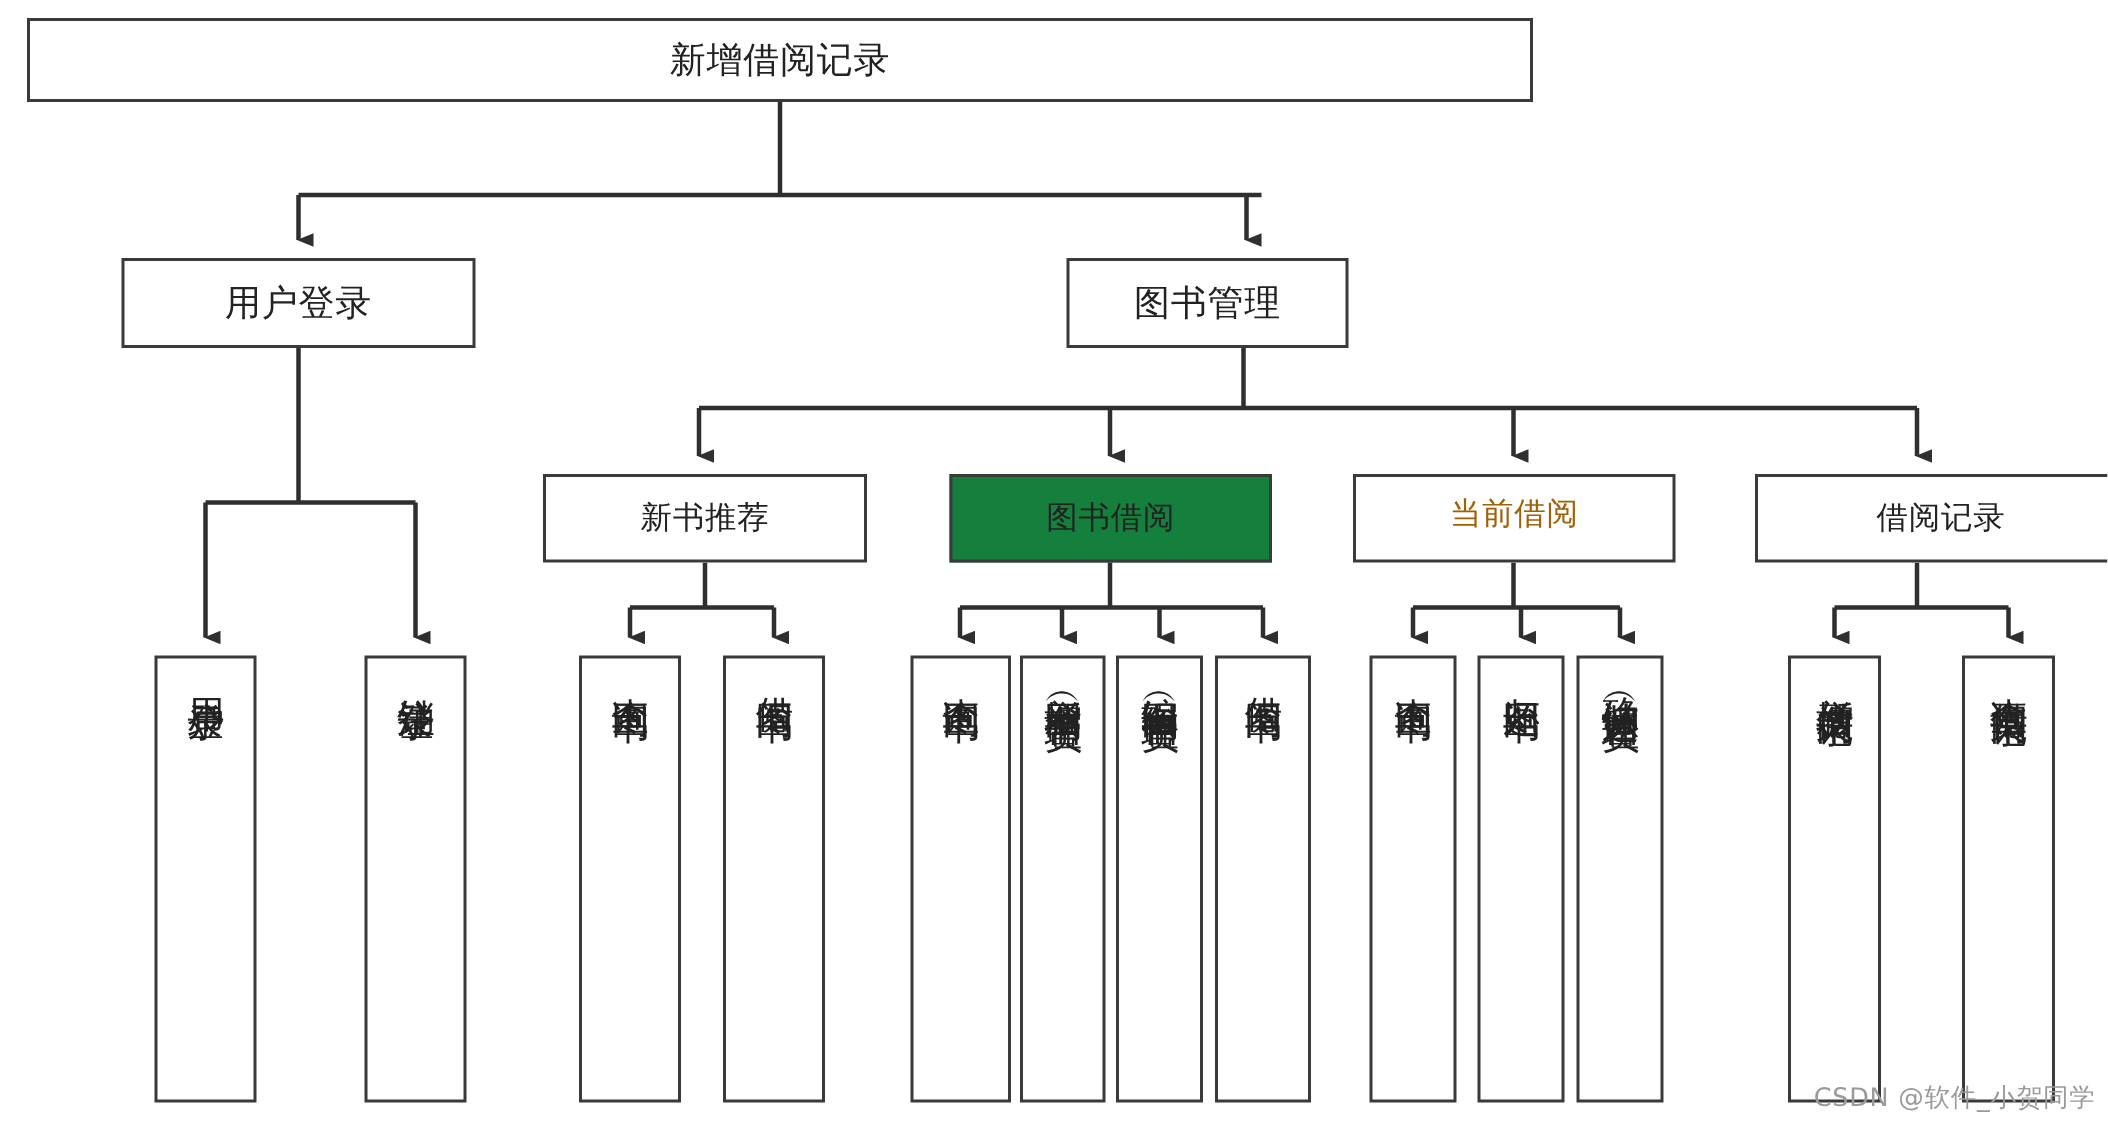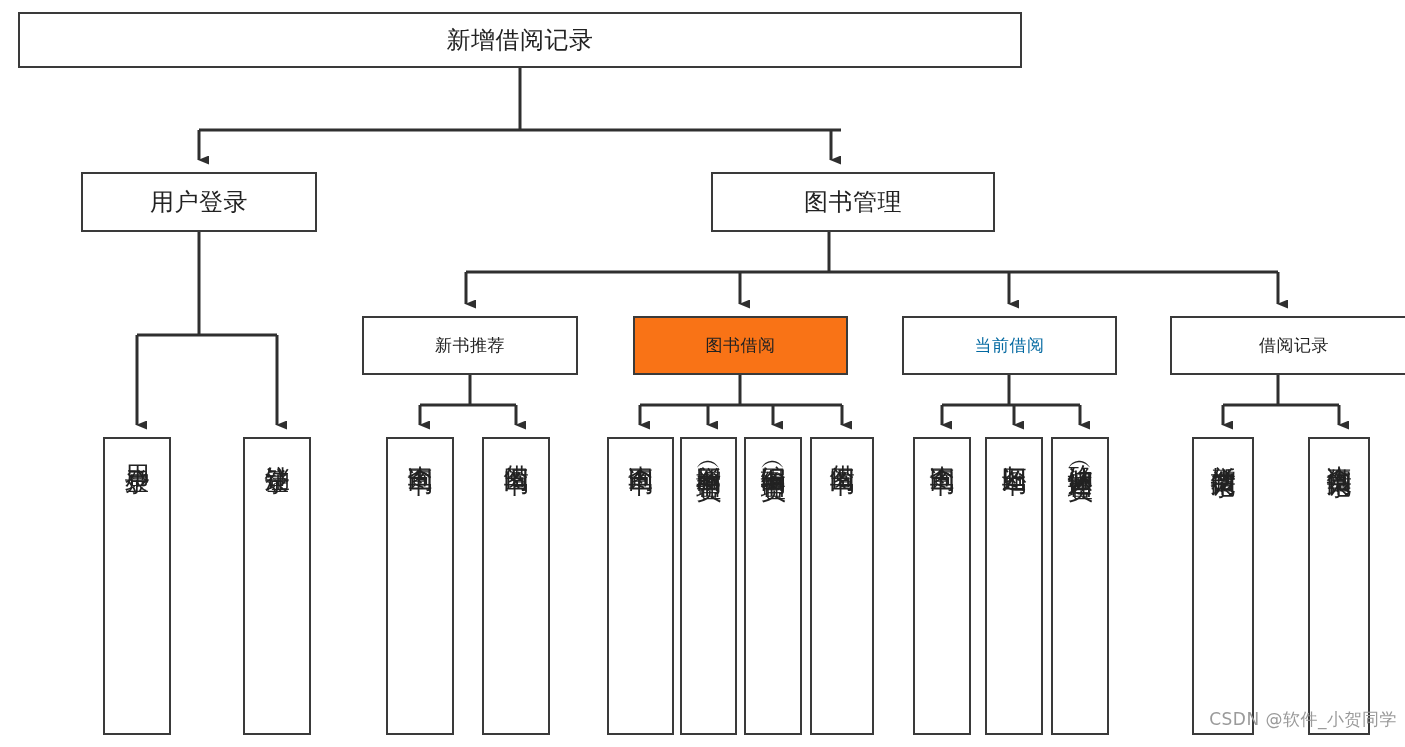--- a/index.html
+++ b/index.html
@@ -55,26 +55,26 @@
     text-orientation: upright;
     font-size: 25px;
     line-height: 1.02;
     letter-spacing: 2px;
     white-space: normal;
     max-height: 100%;
     text-align: left;
   }
   .node.root .node-label { font-size: 24px; }
   .node.l2 .node-label  { font-size: 24px; }
-  .node.l3 .node-label  { font-size: 17px; }
+  .node.l3 .node-label  { font-size: 21px; }
 
   #watermark {
     position: absolute;
     right: 8px;
-    bottom: 16px;
+    bottom: 4px;
     font-size: 17px;
     color: #9a9a9a;
     z-index: 5;
     white-space: nowrap;
     letter-spacing: 0.5px;
   }
 </style>
 </head>
 <body>
 
@@ -130,32 +130,32 @@
     </g>
   </svg>
 
   <div class="node root" style="left: 18px; top: 12px; width: 1004px; height: 56px; border-color: rgb(58, 58, 58); background: rgb(255, 255, 255);">
     <span class="node-label" style="color: rgb(34, 34, 34);">新增借阅记录</span>
   </div>
 
   <div class="node l2" style="left: 81px; top: 172px; width: 236px; height: 60px; border-color: rgb(58, 58, 58); background: rgb(255, 255, 255);">
     <span class="node-label" style="color: rgb(34, 34, 34);">用户登录</span>
   </div>
-  <div class="node l2" style="left: 711px; top: 172px; width: 284px; height: 60px; border-color: rgb(58, 58, 58); background: rgb(255, 255, 255);">
+  <div class="node l2" style="left: 711px; top: 172px; width: 188px; height: 60px; border-color: rgb(58, 58, 58); background: rgb(255, 255, 255);">
     <span class="node-label" style="color: rgb(34, 34, 34);">图书管理</span>
   </div>
 
   <div class="node l3" style="left: 362px; top: 316px; width: 216px; height: 59px; border-color: rgb(58, 58, 58); background: rgb(255, 255, 255);">
     <span class="node-label" style="color: rgb(34, 34, 34);">新书推荐</span>
   </div>
-  <div class="node l3" style="left: 633px; top: 316px; width: 215px; height: 59px; border-color: rgb(58, 58, 58); background: #f97316;">
+  <div class="node l3" style="left: 633px; top: 316px; width: 215px; height: 59px; border-color: rgb(58, 58, 58); background: #15803d;">
     <span class="node-label" style="color: rgb(34, 34, 34);">图书借阅</span>
   </div>
   <div class="node l3" style="left: 902px; top: 316px; width: 215px; height: 59px; border-color: rgb(58, 58, 58); background: rgb(255, 255, 255);">
-    <span class="node-label" style="color: #0369a1;">当前借阅</span>
+    <span class="node-label" style="color: #a16207; font-family: Liberation Mono, monospace;">当前借阅</span>
   </div>
   <div class="node l3" style="left: 1170px; top: 316px; width: 248px; height: 59px; border-color: rgb(58, 58, 58); background: rgb(255, 255, 255);">
     <span class="node-label" style="color: rgb(34, 34, 34);">借阅记录</span>
   </div>
 
   <div class="node leaf" style="left: 103px; top: 437px; width: 68px; height: 298px; border-color: rgb(58, 58, 58); background: rgb(255, 255, 255);">
     <span class="node-label" style="color: rgb(34, 34, 34);">用户登录</span>
   </div>
   <div class="node leaf" style="left: 243px; top: 437px; width: 68px; height: 298px; border-color: rgb(58, 58, 58); background: rgb(255, 255, 255);">
     <span class="node-label" style="color: rgb(34, 34, 34);">注销登录</span>

